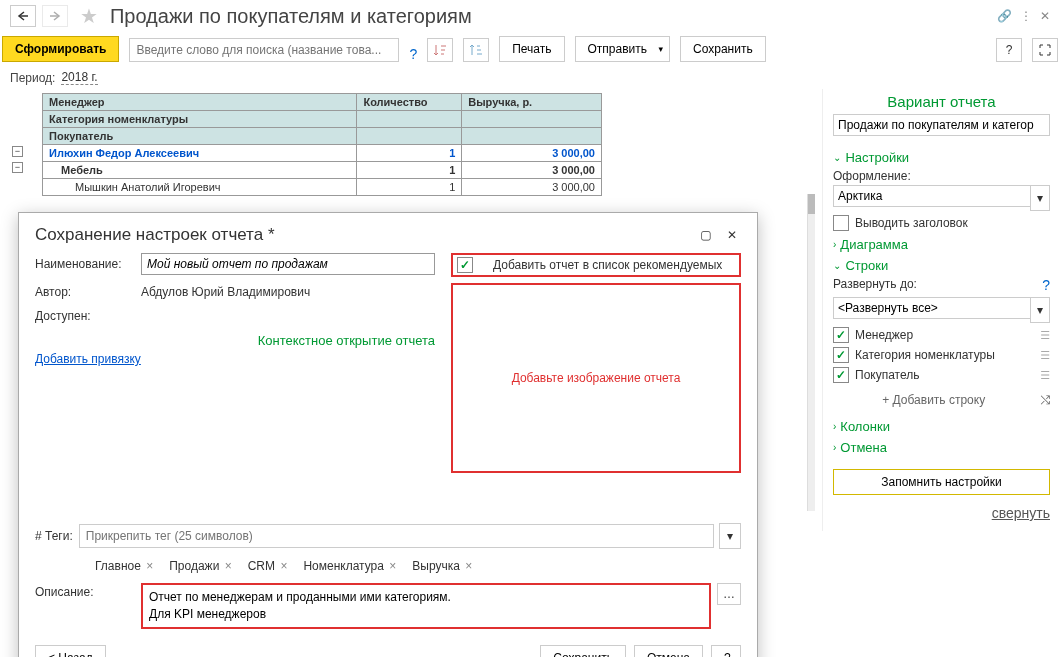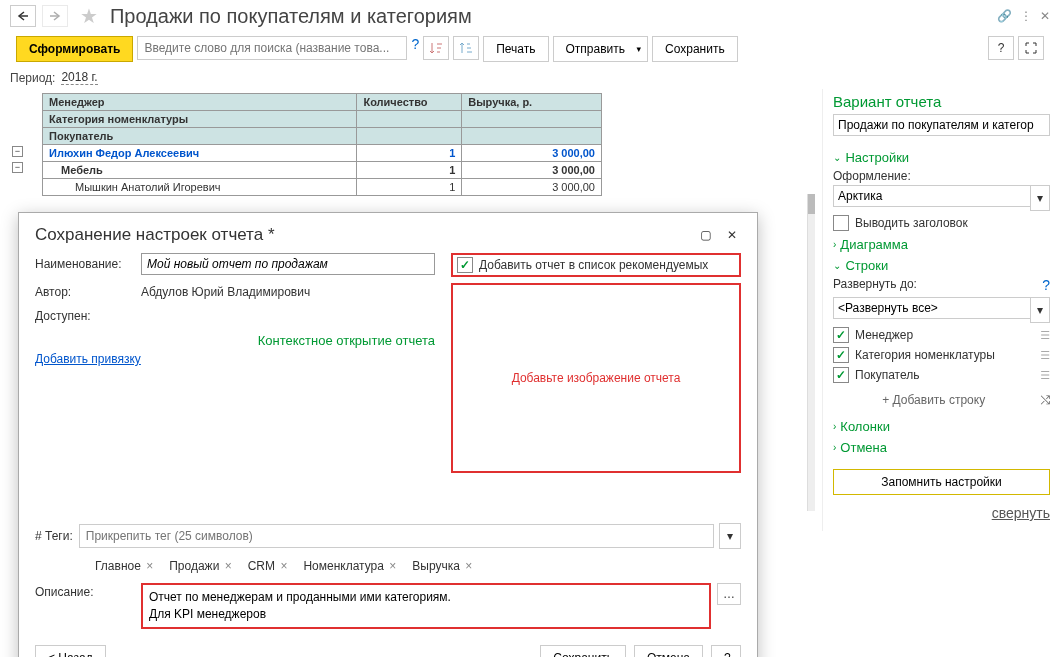--- a/index.html
+++ b/index.html
@@ -6,21 +6,21 @@
 body { width: 1060px; height: 657px; background: #fff; font-size: 12px; color: #333; position: relative; overflow: hidden; }
 
 
 .top-bar { display: flex; align-items: center; padding: 4px 10px; gap: 6px; }
 .nav-btn { width: 26px; height: 22px; border: 1px solid #ccc; background: #fff; display: flex; align-items: center; justify-content: center; cursor: pointer; }
 .star-icon { color: #ccc; font-size: 20px; margin-left: 6px; }
 .page-title { font-size: 20px; color: #444; margin-left: 6px; flex: 1; }
 .top-icons { display: flex; gap: 8px; color: #888; }
 
 
-.action-bar { display: flex; align-items: flex-start; padding: 4px 16px; gap: 4px; }
+.action-bar { display: flex; align-items: flex-end; padding: 4px 2px; gap: 10px; }
 .btn-yellow { background: #ffd920; border: 1px solid #c9a800; padding: 5px 12px; font-weight: bold; cursor: pointer; font-size: 12px; }
 .search-input { flex: 0 0 270px; padding: 4px 6px; border: 1px solid #ccc; color: #999; font-size: 12px; }
 .q-mark { color: #0066cc; cursor: pointer; font-size: 14px; }
 .icon-btn { width: 26px; height: 24px; border: 1px solid #ccc; background: #fff; display: flex; align-items: center; justify-content: center; cursor: pointer; }
 .btn-plain { padding: 5px 12px; border: 1px solid #ccc; background: #fff; cursor: pointer; font-size: 12px; }
 .btn-drop { padding-right: 22px; position: relative; }
 .btn-drop::after { content: "▾"; position: absolute; right: 6px; top: 50%; transform: translateY(-50%); font-size: 9px; }
 
 
 .period-row { padding: 4px 10px; display: flex; align-items: center; gap: 6px; }
@@ -40,21 +40,21 @@
 .row-blue td { color: #0055cc; font-weight: bold; }
 .row-bold td { font-weight: bold; }
 .expand-col { position: absolute; left: 12px; top: 56px; font-size: 10px; }
 .expand-box { width:11px; height:11px; border:1px solid #888; display:inline-flex; align-items:center; justify-content:center; font-size:9px; line-height:1; margin-bottom:4px; cursor:pointer; background:#fff;}
 
 
 .vscroll { width: 8px; background: #eee; border-left:1px solid #ddd; position:absolute; right:245px; top:105px; bottom:20px;}
 .vscroll-thumb { position:absolute; top:0; width:100%; height:20px; background:#bbb;}
 
 
-.rp-title { color: #009933; font-size: 15px; margin-bottom: 4px; }
+.rp-title { color: #009933; font-size: 15px; margin-bottom: 4px; text-align: center; }
 .rp-select { width: 100%; padding: 3px 4px; border: 1px solid #ccc; font-size: 12px; margin-bottom: 8px; }
 .rp-group { color: #009933; font-size: 13px; cursor: pointer; margin: 6px 0 4px 0; display: flex; align-items: center; gap: 4px; }
 .chev { font-size: 10px; }
 .rp-label { font-size: 12px; margin-bottom: 2px; }
 .rp-row { display: flex; align-items: center; gap: 6px; margin: 4px 0; }
 .rp-row .q-mark { margin-left:auto; }
 .check { width: 16px; height: 16px; border: 1px solid #888; display: inline-flex; align-items: center; justify-content: center; }
 .check.on::before { content: "✓"; color: #009933; font-size: 12px; font-weight:bold; }
 .add-row-link { color: #666; text-align: center; padding: 6px 0; cursor: pointer; }
 .shuffle-icon { margin-left: auto; color: #555; }
@@ -71,21 +71,21 @@
 .dlg-left { flex: 1; }
 .dlg-right { width: 290px; }
 .form-row { display: flex; align-items: center; margin-bottom: 10px; gap: 6px; }
 .form-label { width: 100px; color: #333; }
 .form-input { flex: 1; padding: 3px 5px; border: 1px solid #999; font-size: 12px; font-style: italic; }
 .toggle-group { display: flex; border: 2px solid #e03030; border-radius:2px; }
 .toggle-btn { padding: 4px 8px; border: 1px solid #aaa; background: #fff; cursor: pointer; font-size: 12px; }
 .toggle-btn.active { border-color: #009933; color: #009933; z-index:1; }
 .ctx-title { color: #009933; font-size: 13px; margin: 6px 0 4px 0; text-align: right; }
 .linklike { color: #0055cc; text-decoration: underline; cursor: pointer; font-size: 12px; }
-.check-inline { display: flex; align-items: center; gap: 6px; border: 2px solid #e03030; padding: 2px 4px; }
+.check-inline { display: flex; align-items: center; gap: 20px; border: 2px solid #e03030; padding: 2px 4px; }
 .img-drop { border: 2px solid #e03030; height: 190px; display: flex; align-items: center; justify-content: center; color: #e03030; font-size: 12px; text-align: center; margin-top: 6px; }
 .tag-row { display: flex; align-items: center; gap: 6px; margin-top: 50px; }
 .tag-input { flex: 1; padding: 4px 6px; border: 1px solid #ccc; color: #999; font-size: 12px; }
 .tag-drop { width:22px; height:26px; border:1px solid #ccc; display:flex; align-items:center; justify-content:center; cursor:pointer; margin-left:-1px;}
 .tags-list { display: flex; gap: 16px; margin: 10px 0 10px 60px; flex-wrap: wrap; }
 .tag-item { font-size: 12px; }
 .tag-x { color: #888; margin-left: 2px; cursor: pointer; }
 .desc-row { display: flex; gap: 6px; align-items: flex-start; }
 .desc-label { width: 100px; padding-top: 2px; }
 .desc-text { flex: 1; border: 2px solid #e03030; padding: 4px 6px; font-size: 12px; line-height: 1.4; min-height: 36px; resize:none; font-family:Arial; }

